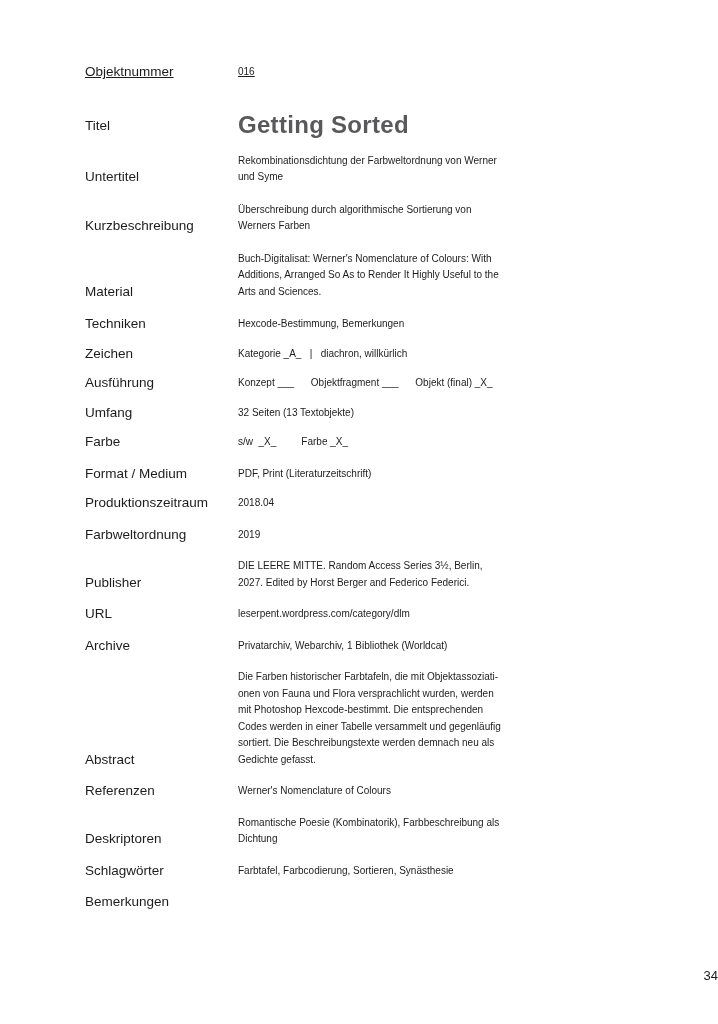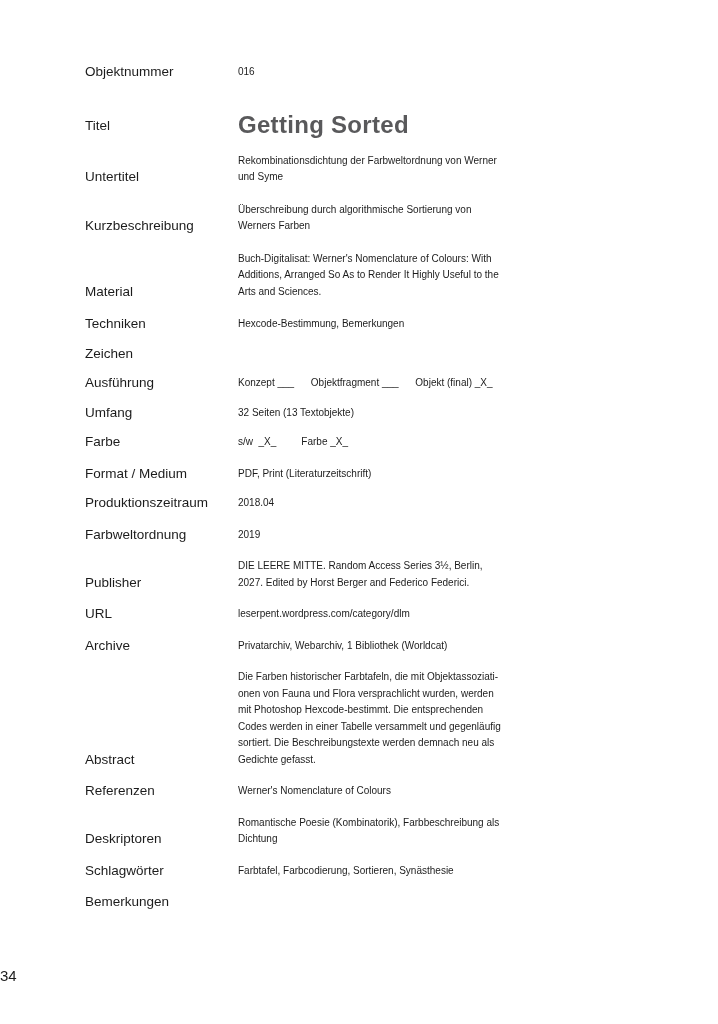--- a/index.html
+++ b/index.html
@@ -30,38 +30,38 @@
     line-height: 16.5px;
     color: #1c1c1c;
   }
   .field-value {
     flex: 1;
     font-size: 10px;
     line-height: 16.5px;
     white-space: pre-wrap;
     color: #1c1c1c;
   }
-  .row-objektnummer { margin-bottom: 33px; }
+  .row-objektnummer { margin-bottom: 33px; text-decoration: underline; }
   .row-titel { margin-bottom: 18px; justify-content: space-between; }
   .row-titel .field-value {
     font-size: 24px;
     line-height: 21px;
     font-weight: bold;
     color: #59595b;
     letter-spacing: 0.3px;
   }
   .mb16 { margin-bottom: 16px; }
   .mb15 { margin-bottom: 15px; }
   .page-footer {
     position: absolute;
     left: 0;
     right: 0;
     bottom: 40px;
-    text-align: left;
-    font-size: 15px;
+    text-align: right;
+    font-size: 13px;
     line-height: 17px;
     color: #1c1c1c;
   }
 </style>
 </head>
 <body>
 
 <div class="page">
 
   <div class="field-row row-objektnummer">
@@ -93,20 +93,21 @@
 Arts and Sciences.</div>
   </div>
 
   <div class="field-row">
     <div class="field-label">Techniken</div>
     <div class="field-value">Hexcode-Bestimmung, Bemerkungen</div>
   </div>
 
   <div class="field-row">
     <div class="field-label">Zeichen</div>
+    <div class="field-value">Kategorie _A_   |   diachron, willkürlich</div>
   </div>
 
   <div class="field-row">
     <div class="field-label">Ausführung</div>
     <div class="field-value">Konzept ___      Objektfragment ___      Objekt (final) _X_</div>
   </div>
 
   <div class="field-row">
     <div class="field-label">Umfang</div>
     <div class="field-value">32 Seiten (13 Textobjekte)</div>

